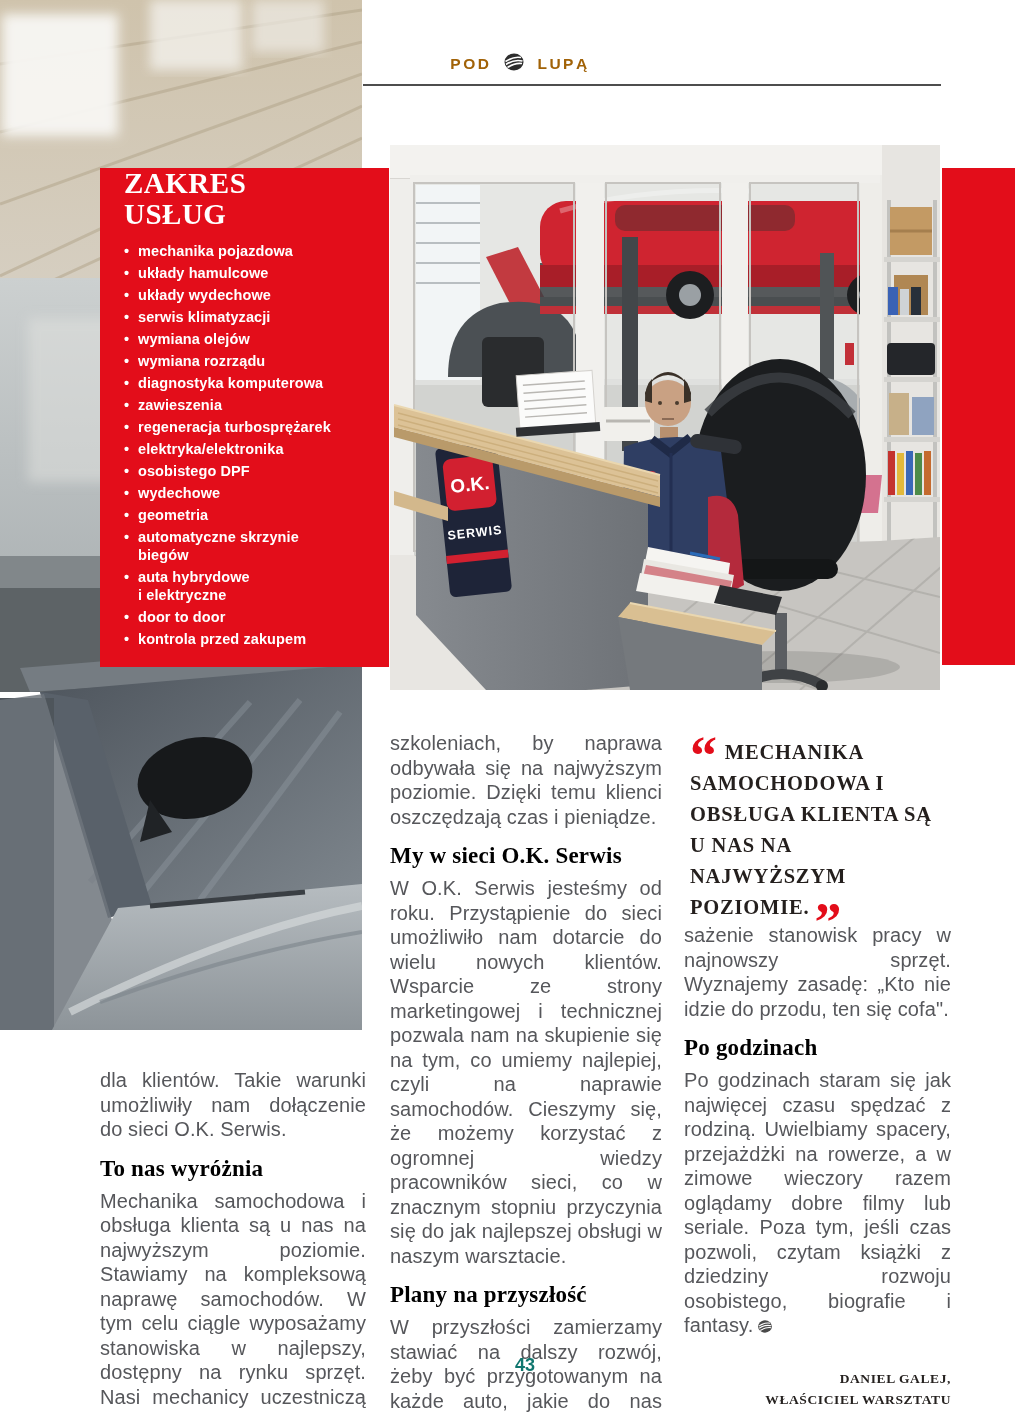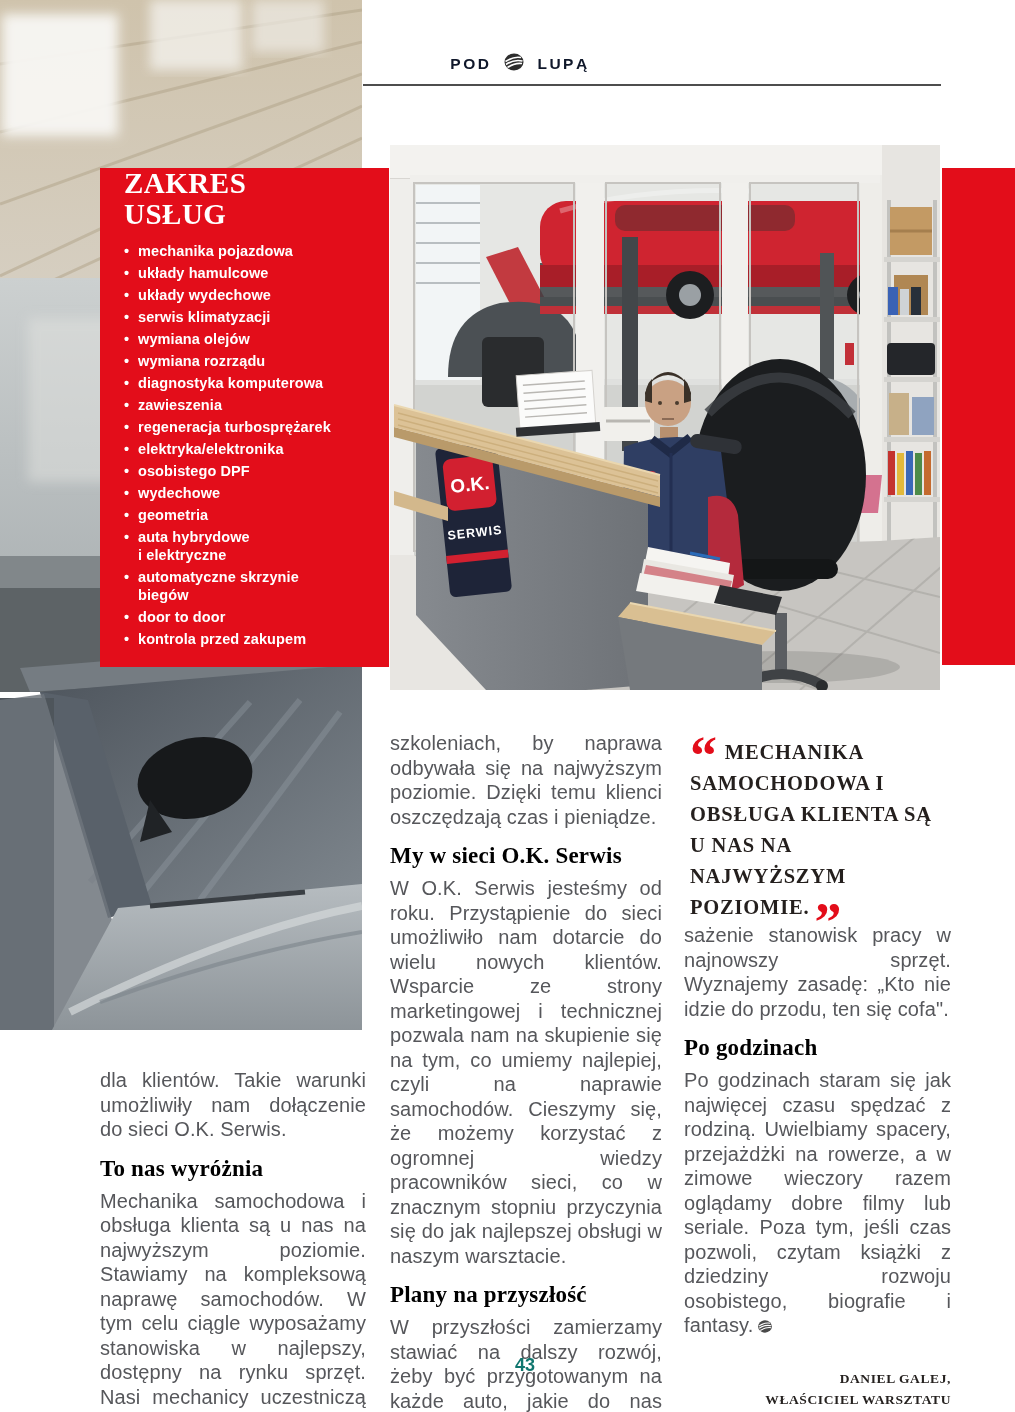--- a/index.html
+++ b/index.html
@@ -2,21 +2,21 @@
 <html><head>
 <meta charset="utf-8">
 <style>
   html,body{margin:0;padding:0;background:#ffffff;}
   .page{position:relative;width:1015px;height:1412px;background:#ffffff;overflow:hidden;
         font-family:"Liberation Sans",sans-serif;}
   
   .header-row{position:absolute;left:390px;top:52px;width:260px;display:flex;align-items:center;
               justify-content:center;gap:12px;}
   .header-word{font-family:"Liberation Sans",sans-serif;font-weight:bold;font-size:15.5px;
-               letter-spacing:2.5px;color:#0f172a;}
+               letter-spacing:2.5px;color:#a16207;}
   .header-rule{position:absolute;left:363px;top:84px;width:578px;height:2px;background:#4e4e4e;}
   
   .left-photo{position:absolute;left:0;top:0;width:362px;height:1030px;}
   
   .services-box{position:absolute;left:100px;top:168px;width:289px;height:499px;background:#e30d1a;
                 box-sizing:border-box;padding:0 16px 0 24px;color:#ffffff;}
   .services-title{font-family:"Liberation Serif",serif;font-weight:bold;font-size:29px;
                   line-height:31px;letter-spacing:0.5px;margin:0 0 12px 0;color:#fff;}
   .services-list{list-style:none;margin:0;padding:0;}
   .services-list li{position:relative;padding-left:14px;font-size:14.5px;font-weight:bold;
@@ -135,24 +135,24 @@
       <li>serwis klimatyzacji</li>
       <li>wymiana olejów</li>
       <li>wymiana rozrządu</li>
       <li>diagnostyka komputerowa</li>
       <li>zawieszenia</li>
       <li>regeneracja turbosprężarek</li>
       <li>elektryka/elektronika</li>
       <li>osobistego DPF</li>
       <li>wydechowe</li>
       <li>geometria</li>
+      <li>automatyczne skrzynie
+biegów</li>
       <li>auta hybrydowe
 i elektryczne</li>
-      <li>automatyczne skrzynie
-biegów</li>
       <li>door to door</li>
       <li>kontrola przed zakupem</li>
     </ul>
   </div>
 
   <div class="office-photo">
     <svg width="550" height="545" viewBox="0 0 550 545">
       <defs>
         <linearGradient id="gDesk" x1="0" y1="0" x2="1" y2="0">
           <stop offset="0" stop-color="#868a8f"></stop>

